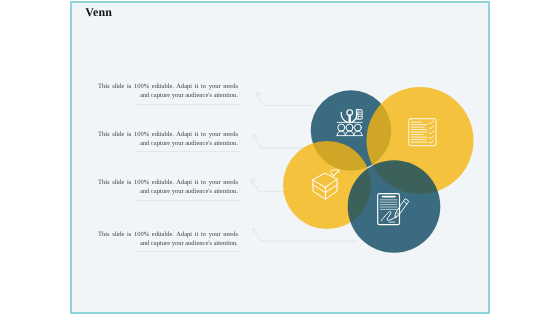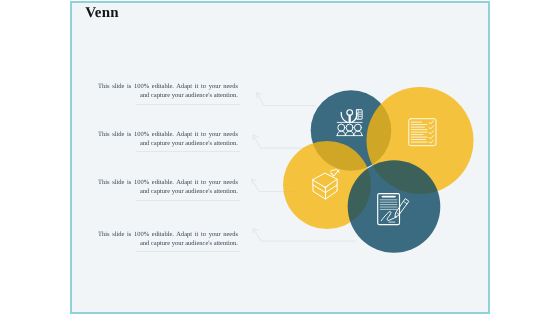--- a/index.html
+++ b/index.html
@@ -2,21 +2,21 @@
 <html><head>
 <meta charset="utf-8">
 <title>Venn</title>
 <style>
   html,body{margin:0;padding:0;background:#ffffff;}
   body{width:560px;height:315px;overflow:hidden;font-family:"Liberation Serif",serif;
         -webkit-font-smoothing:antialiased;text-rendering:geometricPrecision;}
   .stage{position:relative;width:560px;height:315px;}
   .slide{position:absolute;left:70px;top:0.8px;width:419.5px;height:313px;
          background:#f1f5f8;border:2px solid #8fd3d8;box-sizing:border-box;}
-  .title{position:absolute;left:13.2px;top:2.2px;font-size:15px;font-weight:bold;color:#111418;
+  .title{position:absolute;left:13.2px;top:2.2px;font-size:12px;font-weight:bold;color:#111418;
          letter-spacing:0.2px;font-family:"Liberation Serif",serif;}
   .bullet{position:absolute;width:140px;text-align:justify;-moz-text-align-last:right;
           text-align-last:right;font-size:6.5px;line-height:9.4px;color:#3c4650;}
   .rule{position:absolute;height:1px;}
   svg.layer{position:absolute;left:0;top:0;width:560px;height:315px;overflow:visible;}
 </style>
 </head>
 <body>
 
 <div class="stage">

